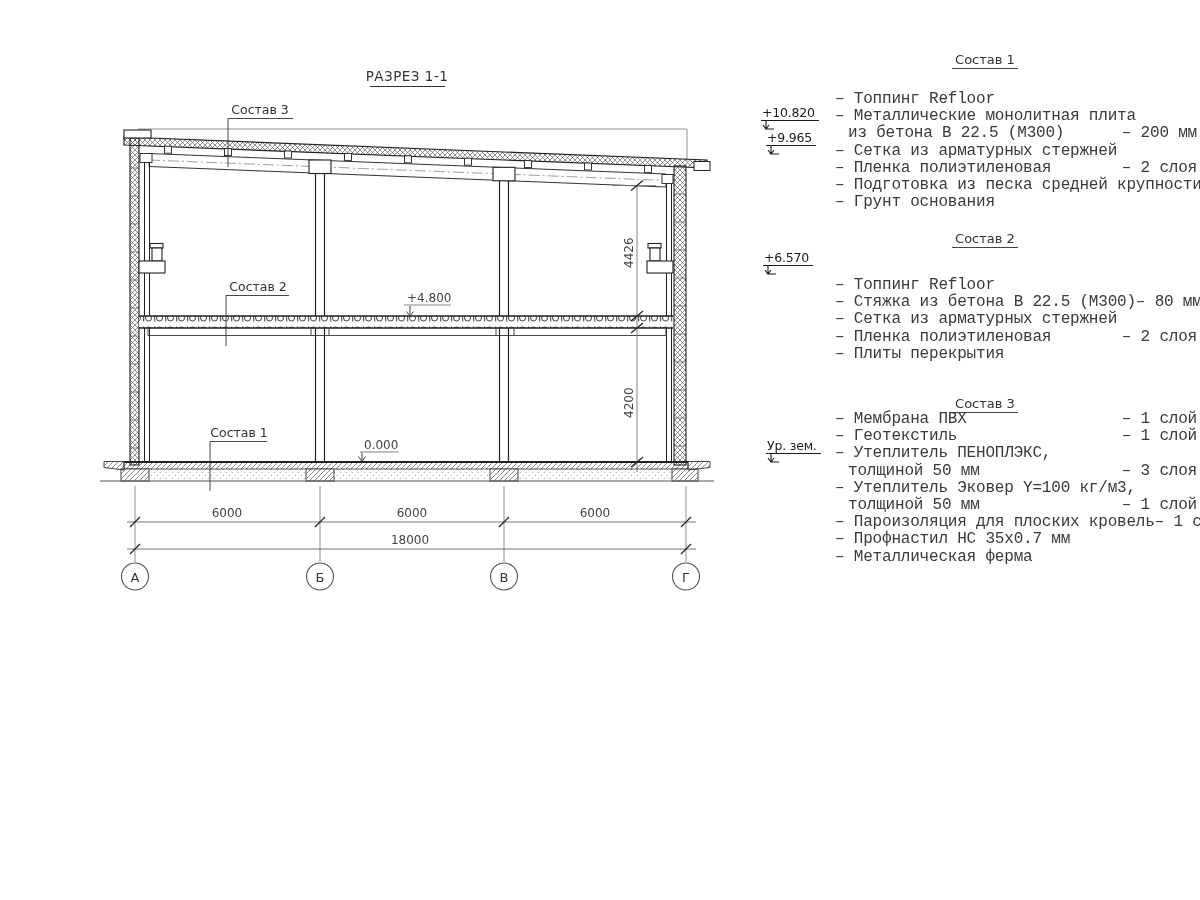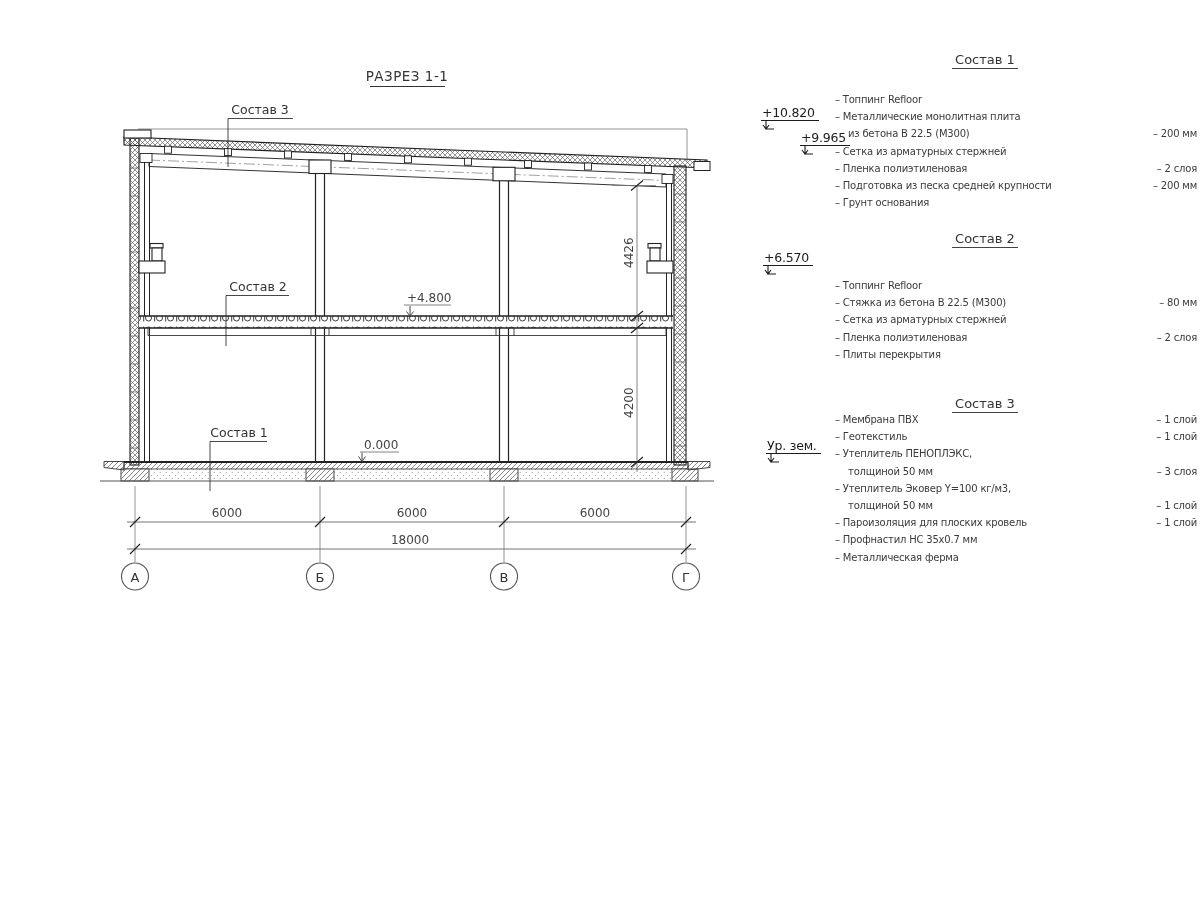--- a/index.html
+++ b/index.html
@@ -6,30 +6,30 @@
   body{width:1200px;height:900px;position:relative;background:#fff;overflow:hidden;
        font-family:"DejaVu Sans",sans-serif;color:#333;}
   #stage{position:absolute;inset:0;}
   svg text{font-family:"DejaVu Sans",sans-serif;}
   
   .comp{position:absolute;left:835px;width:362px;color:#3a3a3a;}
   .comp h3{margin:0;width:300px;text-align:center;font-size:13px;font-weight:500;color:#333;}
   .comp h3 span{border-bottom:1.2px solid #444;padding:0 3px 1px 3px;}
   #comp0{top:52px}#comp1{top:231px}#comp2{top:396px}
   #comp0 .rows{margin-top:24px}#comp1 .rows{margin-top:31px}#comp2 .rows{}
-  .row{display:flex;line-height:17.2px;font-size:10px;letter-spacing:-0.2px;}
+  .row{display:flex;line-height:17.2px;font-size:16px;letter-spacing:-0.2px;font-family:Liberation Mono, monospace;}
   .row .txt{flex:1;white-space:nowrap;}
   .row.indent .txt{padding-left:13px;}
   .row .qty{white-space:nowrap;text-align:right;}
   
   .kote{position:absolute;font-size:12.5px;font-weight:normal;color:#1c1c1c;letter-spacing:-0.2px;}
   .kote .kv{display:inline-block;border-bottom:1.3px solid #1c1c1c;padding:0 4px 0 1px;}
   .kote svg{position:absolute;left:1px;top:15px;}
   #k0{left:761px;top:105px}
-  #k1{left:800px;top:130px}
+  #k1{left:766px;top:130px}
   #k2{left:763px;top:250px}
   #k3{left:766px;top:438px}
 </style>
 </head>
 <body>
 
 <div id="stage">
 
   <svg width="760" height="660" viewBox="0 0 760 660" style="position:absolute;left:0;top:0;">
     <defs>

